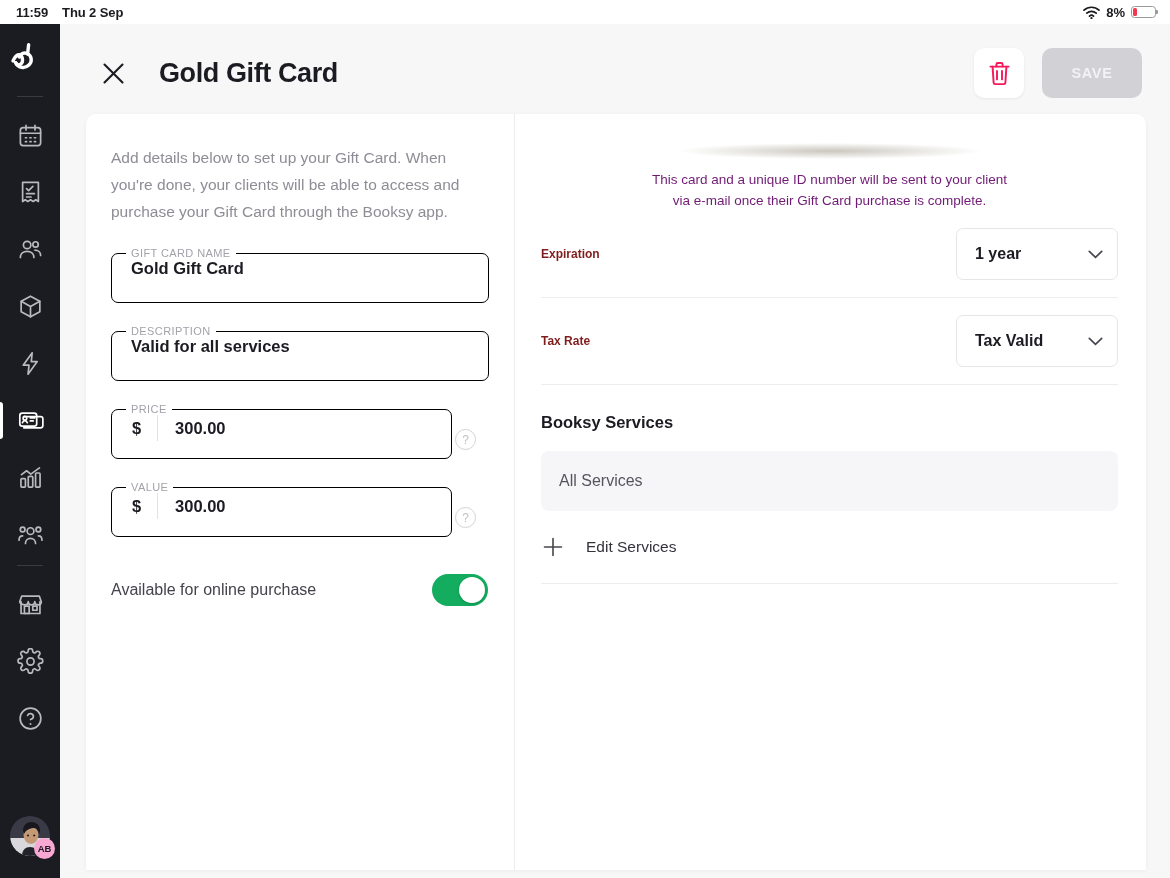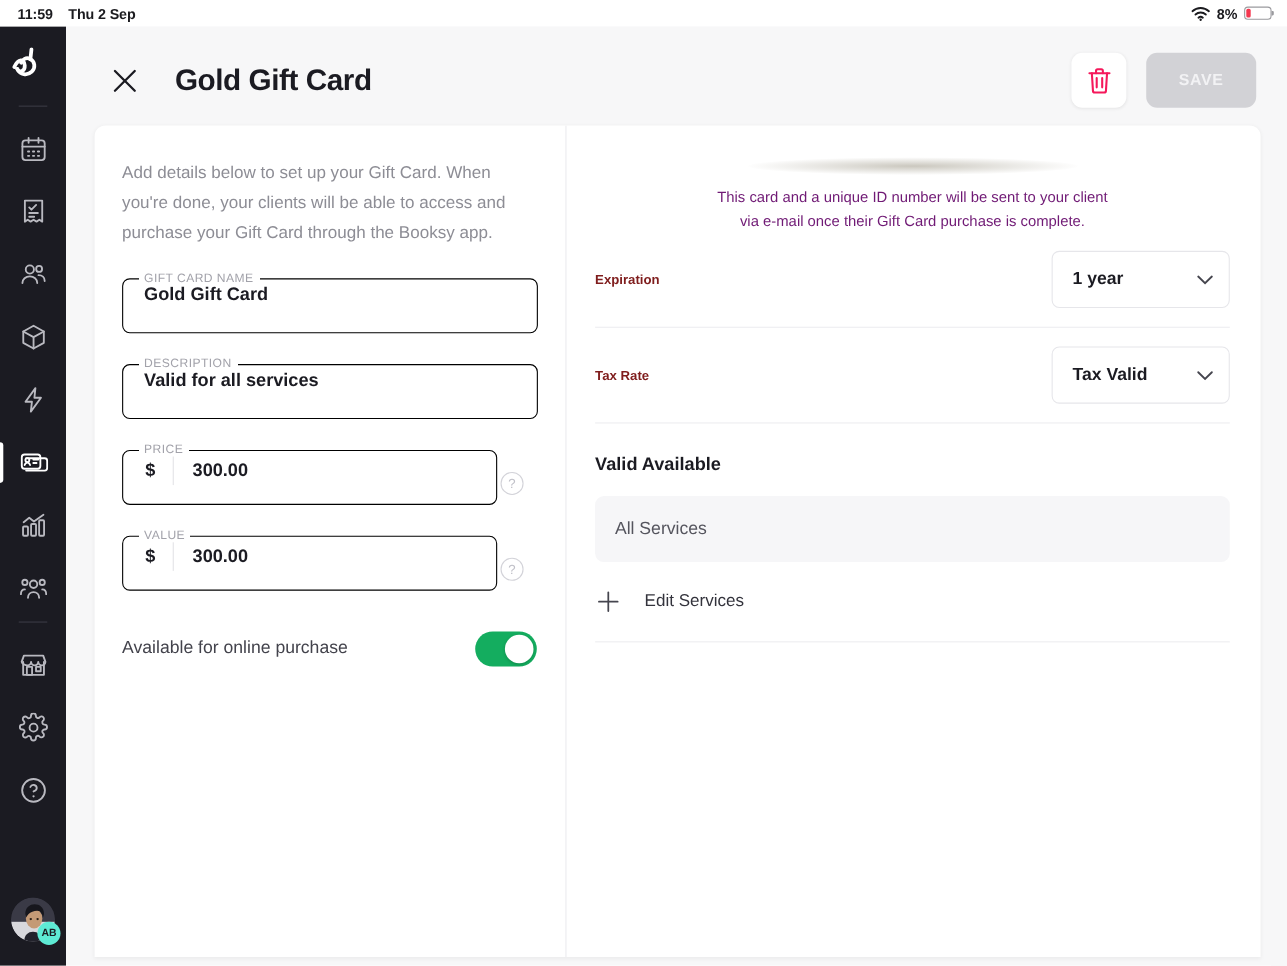--- a/index.html
+++ b/index.html
@@ -43,21 +43,21 @@
                   stroke-width: 1.5; stroke-linecap: round; stroke-linejoin: round; }
   .nav-item.active svg { stroke: #ffffff; }
   .nav-item.active::before { content: ""; position: absolute; left: 0; top: 10px;
               width: 3px; height: 37px; background: #ffffff; border-radius: 0 3px 3px 0; }
   .avatar-wrap { margin-top: auto; margin-bottom: 22px; position: relative;
                  width: 40px; height: 40px; cursor: pointer; }
   .avatar { width: 40px; height: 40px; border-radius: 50%; overflow: hidden;
             background: #2e2e38; display: block; }
   .avatar svg { display: block; width: 40px; height: 40px; }
   .avatar-badge { position: absolute; right: -5px; bottom: -3px; width: 21px; height: 21px;
-            border-radius: 50%; background: #5eead4; color: #1b1b22;
+            border-radius: 50%; background: #f9a8d4; color: #1b1b22;
             font-size: 9.5px; font-weight: 700; display: flex;
             align-items: center; justify-content: center; letter-spacing: -.2px; }
 
   
   .header { position: absolute; top: 24px; left: 60px; width: 1110px; height: 98px;
             background: #f7f7f8; display: flex; align-items: center;
             padding: 0 28px 0 36px; }
   .close-btn { width: 34px; height: 34px; display: flex; align-items: center;
                justify-content: center; cursor: pointer; }
   .page-title { font-size: 27px; font-weight: 700; color: #1b1b22;
@@ -384,21 +384,21 @@
       <div class="opt-row">
         <div class="opt-label">Tax Rate</div>
         <div class="select">
           <span>Tax Valid</span>
           <svg width="15" height="9" viewBox="0 0 15 9">
             <path d="M1.3 1.4L7.5 7.4 13.7 1.4" stroke="#45454e" stroke-width="1.7" fill="none" stroke-linecap="round"></path>
           </svg>
         </div>
       </div>
 
-      <div class="sec-title">Valid Available</div>
+      <div class="sec-title">Booksy Services</div>
       <div class="chip">All Services</div>
 
       <div class="edit-row">
         <svg width="24" height="24" viewBox="0 0 24 24">
           <path d="M12 3.5v17M3.5 12h17" stroke="#45454e" stroke-width="1.6" stroke-linecap="round"></path>
         </svg>
         <div class="lbl">Edit Services</div>
       </div>
     </div>
   </div>

